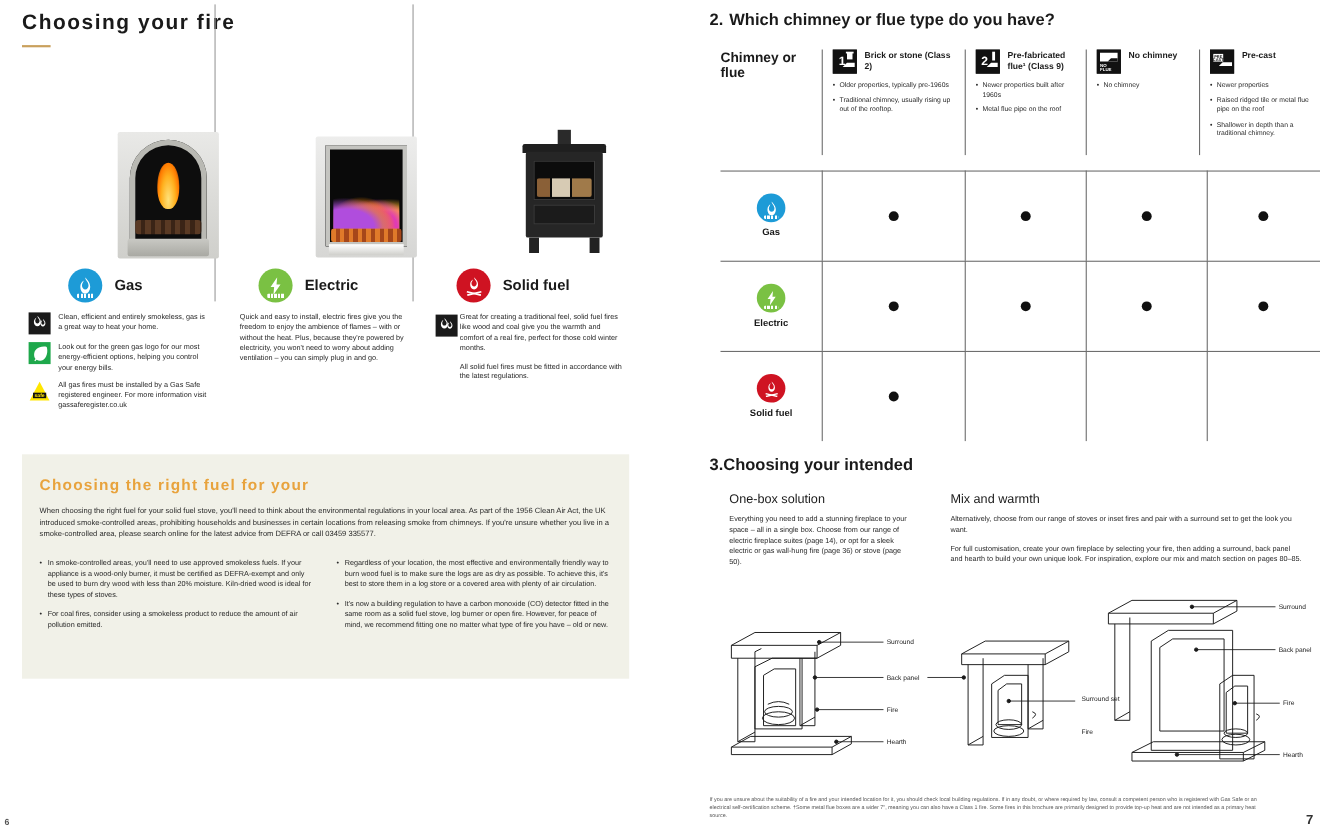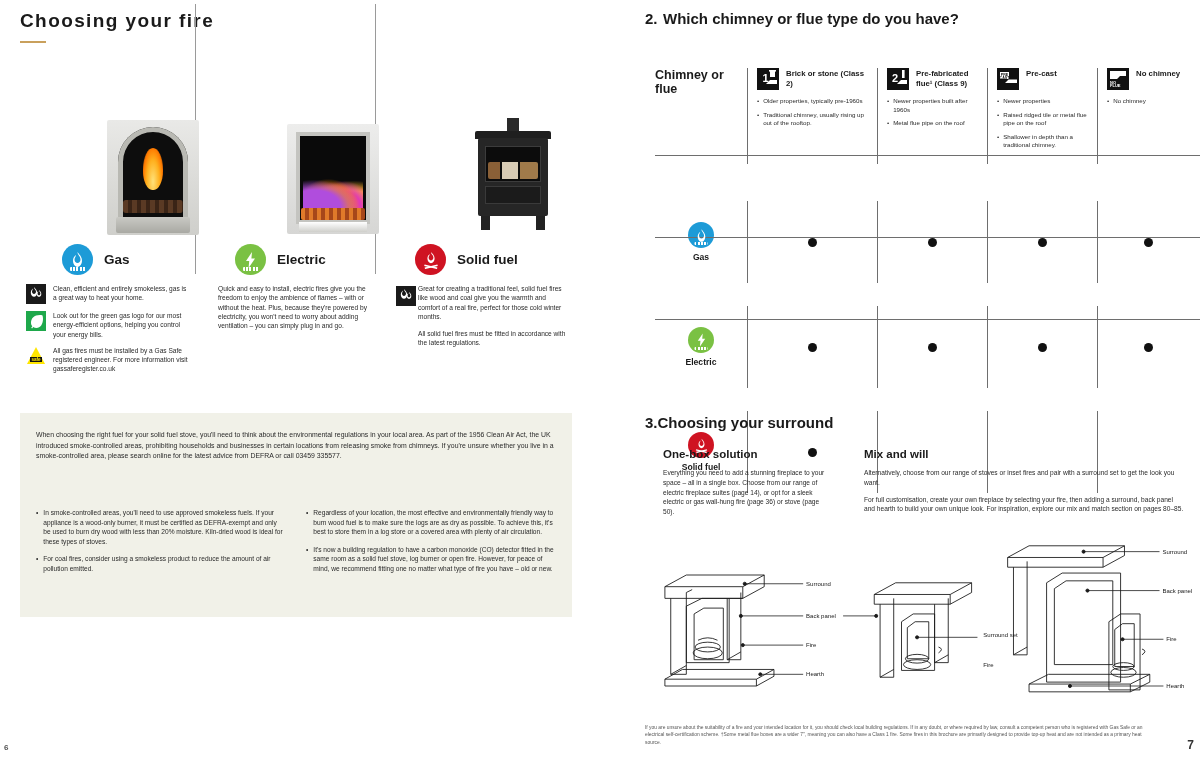--- a/index.html
+++ b/index.html
@@ -162,21 +162,21 @@
   .bullet { display: flex; gap: 5px; margin-bottom: 8px; font-size: 6.6px; line-height: 9.6px; color: #2a2a2a; }
   .bullet .dot { flex: 0 0 auto; }
 
   .pagenum-l { position: absolute; left: 4px; bottom: 8px; font-size: 8px; font-weight: 700; color: #555; }
 
   
   .q2 { position: absolute; left: 45px; top: 10px; font-size: 15px; font-weight: 700; }
   .q2 .num { display: inline-block; width: 18px; }
 
   .tbl { position: absolute; left: 55px; top: 45px; width: 545px; }
-  .tbl-row { display: flex; position: relative; margin-top: 23px; }
+  .tbl-row { display: flex; position: relative; }
   .tbl-head { height: 110px; }
   .colhead { position: relative; padding: 0 8px 0 10px; }
   .colhead.c0 { width: 92px; padding-left: 0; }
   .colhead.c1 { width: 130px; }
   .colhead.c2 { width: 110px; }
   .colhead.c3 { width: 110px; }
   .colhead.c4 { width: 103px; }
   .vline { position: absolute; left: 0; top: 0; width: 1px; background: #6e6e6e; }
 
   .chim-title { font-size: 12.5px; font-weight: 700; line-height: 14px; }
@@ -192,21 +192,21 @@
   .fcell { position: relative; display: flex; align-items: center; justify-content: center; }
   .fcell.c0 { width: 92px; flex-direction: column; gap: 4px; }
   .fcell.c1 { width: 130px; }
   .fcell.c2 { width: 110px; }
   .fcell.c3 { width: 110px; }
   .fcell.c4 { width: 103px; }
   .fcell .rlabel { font-size: 8.6px; font-weight: 700; }
   .bigdot { width: 9px; height: 9px; border-radius: 50%; background: #111; }
 
   .q3 { position: absolute; left: 45px; top: 414px; font-size: 15px; font-weight: 700; }
-  .sub { position: absolute; font-size: 11.5px; font-weight: 700; }
+  .sub { position: absolute; font-size: 11.5px; font-weight: 400; }
   .sub.s-left { left: 63px; top: 448px; }
   .sub.s-right { left: 264px; top: 448px; }
   .subtxt { position: absolute; font-size: 6.6px; line-height: 9.8px; color: #2a2a2a; }
   .subtxt.t-left { left: 63px; top: 468px; width: 165px; }
   .subtxt.t-right { left: 264px; top: 468px; width: 320px; }
   .subtxt p { margin-bottom: 7px; }
 
   .diagrams { position: absolute; left: 640px; top: 538px; width: 560px; height: 185px; }
   .pagenum-r { position: absolute; right: 6px; bottom: 8px; font-size: 12px; font-weight: 700; color: #333; }
   .footnote {
@@ -329,20 +329,21 @@
     </div>
     <div class="mini-icon mini-flame" style="position:absolute;left:396px;top:286px">
       <svg width="20" height="20" viewBox="0 0 20 20">
           <path d="M8 3c0 2.2 2 2.7 2 4.6 0 1.4-.9 2.4-2 2.4s-2-1-2-2.4c0-1.2 1-1.9 1-3C5.7 5.8 4.8 7 4.8 8.7c0 2.2 1.4 4 3.2 4s3.2-1.8 3.2-4C11.2 6 9.2 4.5 8 3z" fill="#fff"></path>
           <path d="M13 6c0 1.6 1.4 2 1.4 3.4 0 1-.6 1.8-1.4 1.8s-1.4-.8-1.4-1.8c0-.9.7-1.4.7-2.2-.9.6-1.6 1.4-1.6 2.7 0 1.6 1 2.9 2.3 2.9s2.3-1.3 2.3-2.9c0-2-1.4-3.1-2.3-3.9z" fill="#fff"></path>
         </svg>
     </div>
 
     <div class="panel">
       <div class="panel-title">
+        <div>Choosing the right fuel for your</div>
       </div>
       <div class="panel-intro">When choosing the right fuel for your solid fuel stove, you'll need to think about the environmental regulations in your local area. As part of the 1956 Clean Air Act, the UK introduced smoke-controlled areas, prohibiting households and businesses in certain locations from releasing smoke from chimneys. If you're unsure whether you live in a smoke-controlled area, please search online for the latest advice from DEFRA or call 03459 335577.</div>
       <div class="panel-cols">
         <div class="panel-col">
           <div class="bullet">
             <span class="dot">•</span>
             <span>In smoke-controlled areas, you'll need to use approved smokeless fuels. If your appliance is a wood-only burner, it must be certified as DEFRA-exempt and only be used to burn dry wood with less than 20% moisture. Kiln-dried wood is ideal for these types of stoves.</span>
           </div>
           <div class="bullet">
             <span class="dot">•</span>
@@ -418,50 +419,20 @@
             <div class="ctxt">Pre-fabricated flue¹ (Class 9)</div>
           </div>
           <div class="cbul">
             <div>
                 <span>•</span>
                 <span>Newer properties built after 1960s</span>
               </div>
             <div>
                 <span>•</span>
                 <span>Metal flue pipe on the roof</span>
-              </div>
-          </div>
-        </div>
-
-        <div class="colhead c3">
-          <div class="vline" style="height:96px"></div>
-          <div class="ctop">
-            <div class="cicon">
-              <svg width="22" height="22" viewBox="0 0 22 22">
-                <rect width="22" height="22" fill="#111"></rect>
-                <path d="M2 15h6l3.5-3.5H20V15H2z" fill="#fff"></path>
-                <rect x="3" y="4" width="9" height="7" fill="#fff"></rect>
-                <text x="7.5" y="7.8" font-family="Liberation Sans, sans-serif" font-size="3.6" font-weight="bold" fill="#111" text-anchor="middle">PRE</text>
-                <text x="7.5" y="10.6" font-family="Liberation Sans, sans-serif" font-size="3.6" font-weight="bold" fill="#111" text-anchor="middle">CAST</text>
-              </svg>
-            </div>
-            <div class="ctxt">Pre-cast</div>
-          </div>
-          <div class="cbul">
-            <div>
-                <span>•</span>
-                <span>Newer properties</span>
-              </div>
-            <div>
-                <span>•</span>
-                <span>Raised ridged tile or metal flue pipe on the roof</span>
-              </div>
-            <div>
-                <span>•</span>
-                <span>Shallower in depth than a traditional chimney.</span>
               </div>
           </div>
         </div>
 
         <div class="colhead c4">
           <div class="vline" style="height:96px"></div>
           <div class="ctop">
             <div class="cicon">
               <svg width="22" height="22" viewBox="0 0 22 22">
                 <rect width="22" height="22" fill="#111"></rect>
@@ -474,20 +445,50 @@
             </div>
             <div class="ctxt">No chimney</div>
           </div>
           <div class="cbul">
             <div>
                 <span>•</span>
                 <span>No chimney</span>
               </div>
           </div>
         </div>
+
+        <div class="colhead c3">
+          <div class="vline" style="height:96px"></div>
+          <div class="ctop">
+            <div class="cicon">
+              <svg width="22" height="22" viewBox="0 0 22 22">
+                <rect width="22" height="22" fill="#111"></rect>
+                <path d="M2 15h6l3.5-3.5H20V15H2z" fill="#fff"></path>
+                <rect x="3" y="4" width="9" height="7" fill="#fff"></rect>
+                <text x="7.5" y="7.8" font-family="Liberation Sans, sans-serif" font-size="3.6" font-weight="bold" fill="#111" text-anchor="middle">PRE</text>
+                <text x="7.5" y="10.6" font-family="Liberation Sans, sans-serif" font-size="3.6" font-weight="bold" fill="#111" text-anchor="middle">CAST</text>
+              </svg>
+            </div>
+            <div class="ctxt">Pre-cast</div>
+          </div>
+          <div class="cbul">
+            <div>
+                <span>•</span>
+                <span>Newer properties</span>
+              </div>
+            <div>
+                <span>•</span>
+                <span>Raised ridged tile or metal flue pipe on the roof</span>
+              </div>
+            <div>
+                <span>•</span>
+                <span>Shallower in depth than a traditional chimney.</span>
+              </div>
+          </div>
+        </div>
       </div>
 
       <div class="hline" style="top:110px"></div>
 
       <div class="tbl-row fuelrow">
         <div class="fcell c0">
           <div class="badge" style="background:#1d9bd7;width:26px;height:26px">
             <svg class="glyph" width="11" height="13" viewBox="0 0 13 15">
                 <path d="M6.5 0C6.5 3 9.5 4 9.5 7.5c0 2.1-1.4 3.6-3 3.6S3.5 9.6 3.5 7.5C3.5 5.6 5 4.6 5 3c-1.6 1.3-3 3-3 5.6C2 11.9 4 15 6.5 15S11 11.9 11 8.6C11 4.6 8.2 2.5 6.5 0z" fill="#fff"></path>
               </svg>
@@ -566,29 +567,29 @@
         <div class="fcell c3">
             <div class="vline" style="height:82px"></div>
           </div>
         <div class="fcell c4">
             <div class="vline" style="height:82px"></div>
           </div>
       </div>
     </div>
 
     <div class="q3">
-      <span class="num">3.</span><span>Choosing your surround</span>
+      <span class="num">3.</span><span>Choosing your intended</span>
     </div>
 
     <div class="sub s-left">One-box solution</div>
     <div class="subtxt t-left">
       <p>Everything you need to add a stunning fireplace to your space – all in a single box. Choose from our range of electric fireplace suites (page 14), or opt for a sleek electric or gas wall-hung fire (page 36) or stove (page 50).</p>
     </div>
 
-    <div class="sub s-right">Mix and will</div>
+    <div class="sub s-right">Mix and warmth</div>
     <div class="subtxt t-right">
       <p>Alternatively, choose from our range of stoves or inset fires and pair with a surround set to get the look you want.</p>
       <p>For full customisation, create your own fireplace by selecting your fire, then adding a surround, back panel and hearth to build your own unique look. For inspiration, explore our mix and match section on pages 80–85.</p>
     </div>
 
     <svg class="diagrams" style="position:absolute;left:40px;top:538px" width="560" height="190" viewBox="0 0 560 190">
       <g fill="none" stroke="#1a1a1a" stroke-width="0.9" stroke-linejoin="round">
 
         <g>
           <path d="M18 50 L40 38 L120 38 L98 50 Z"></path>

